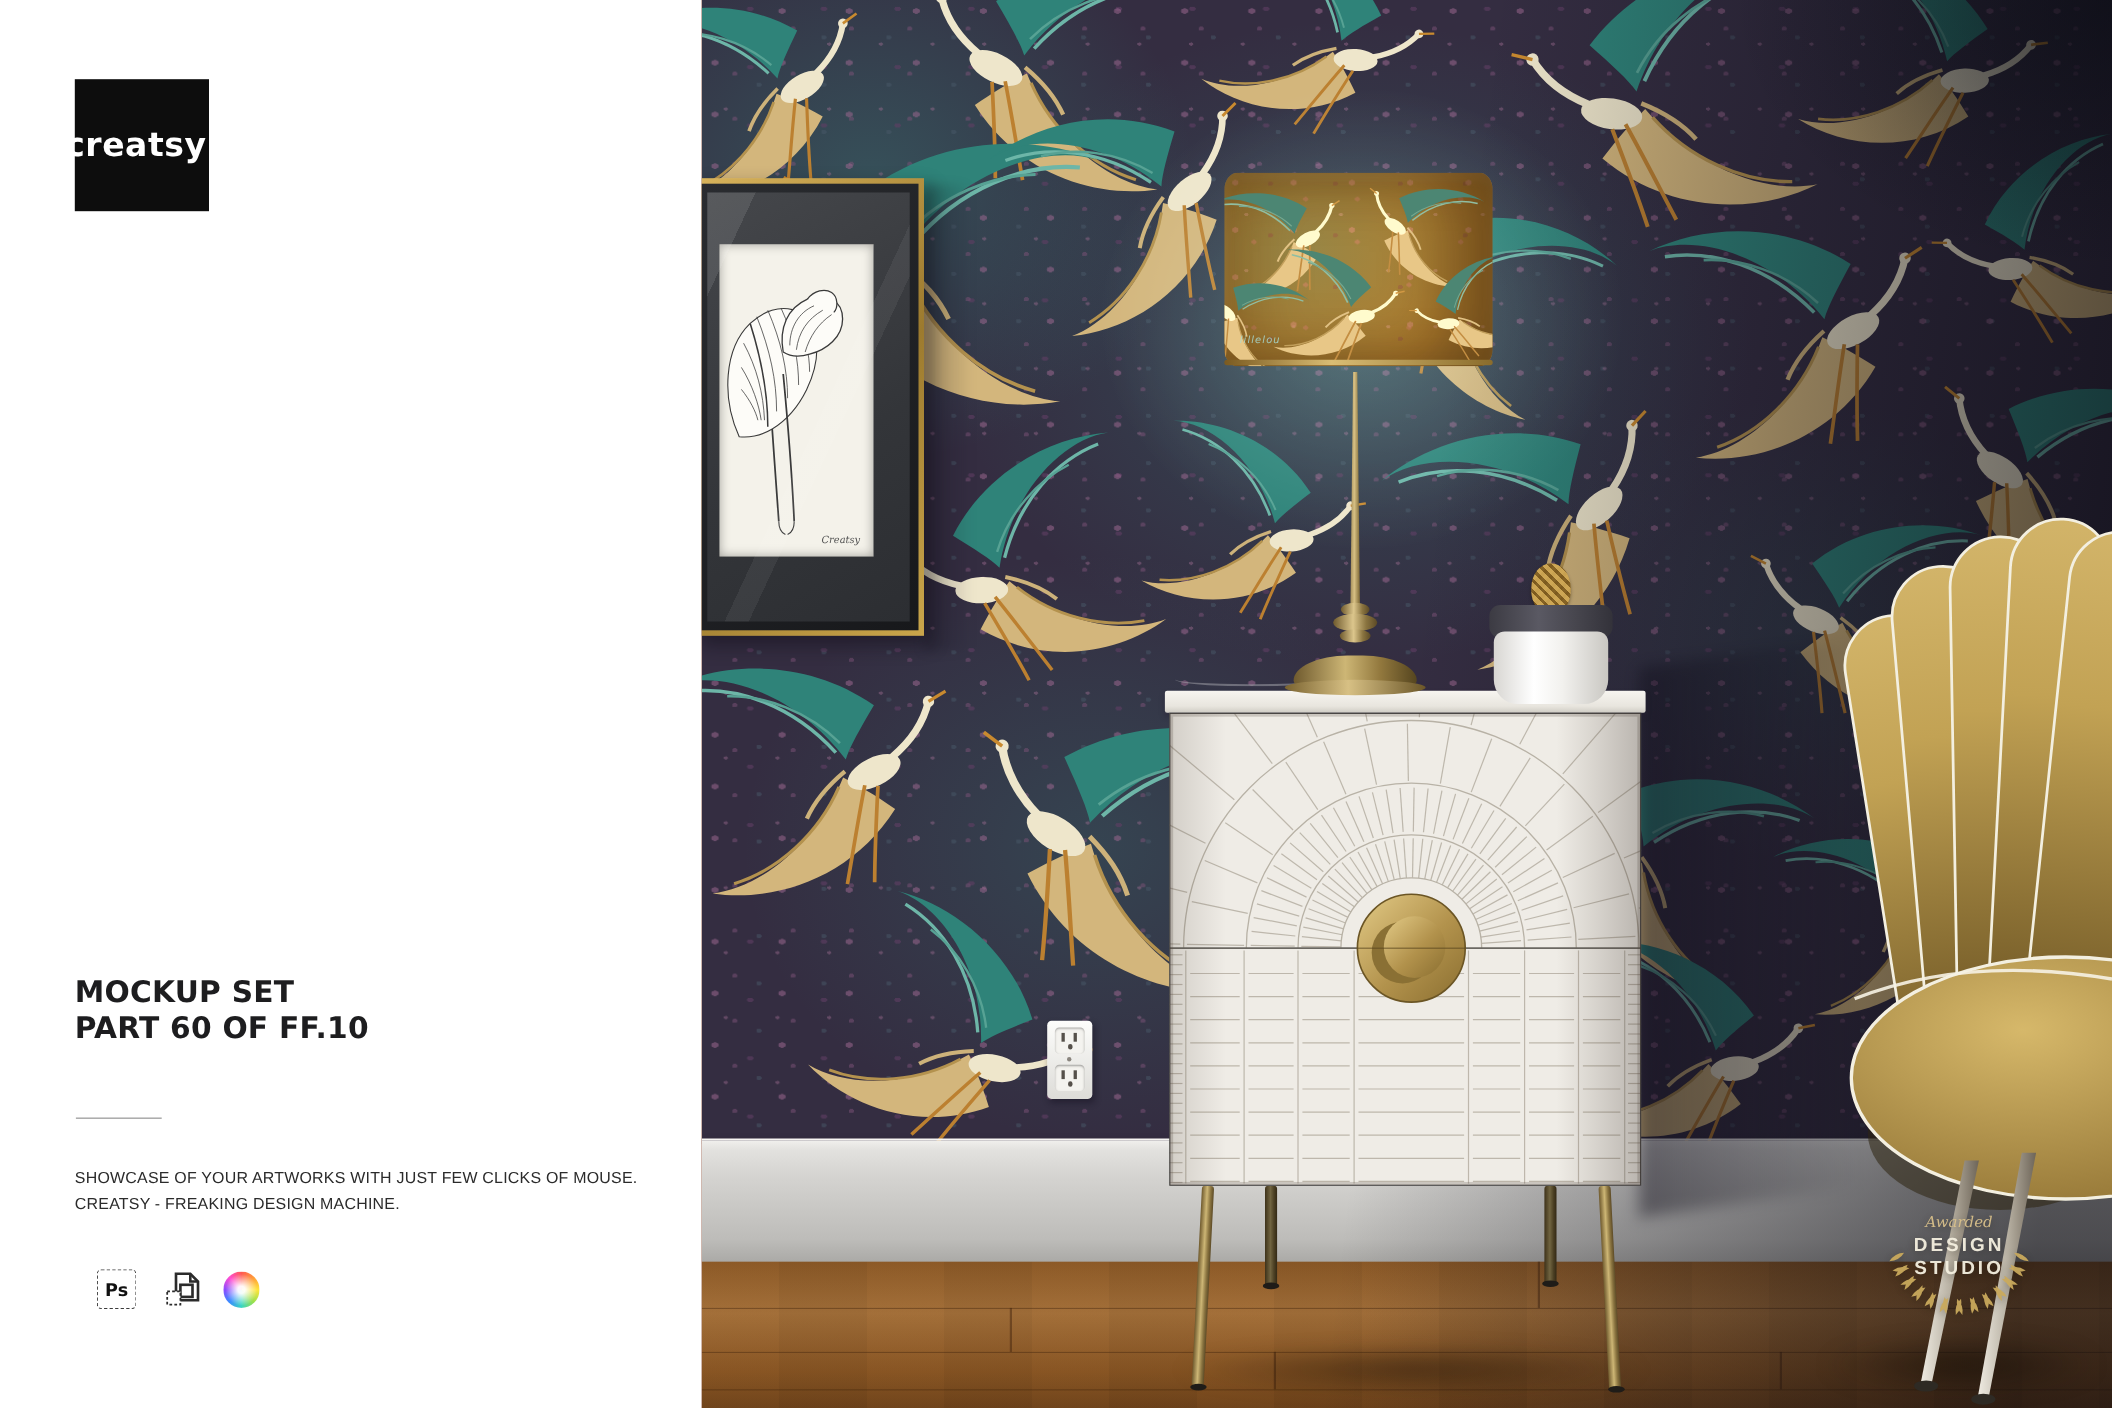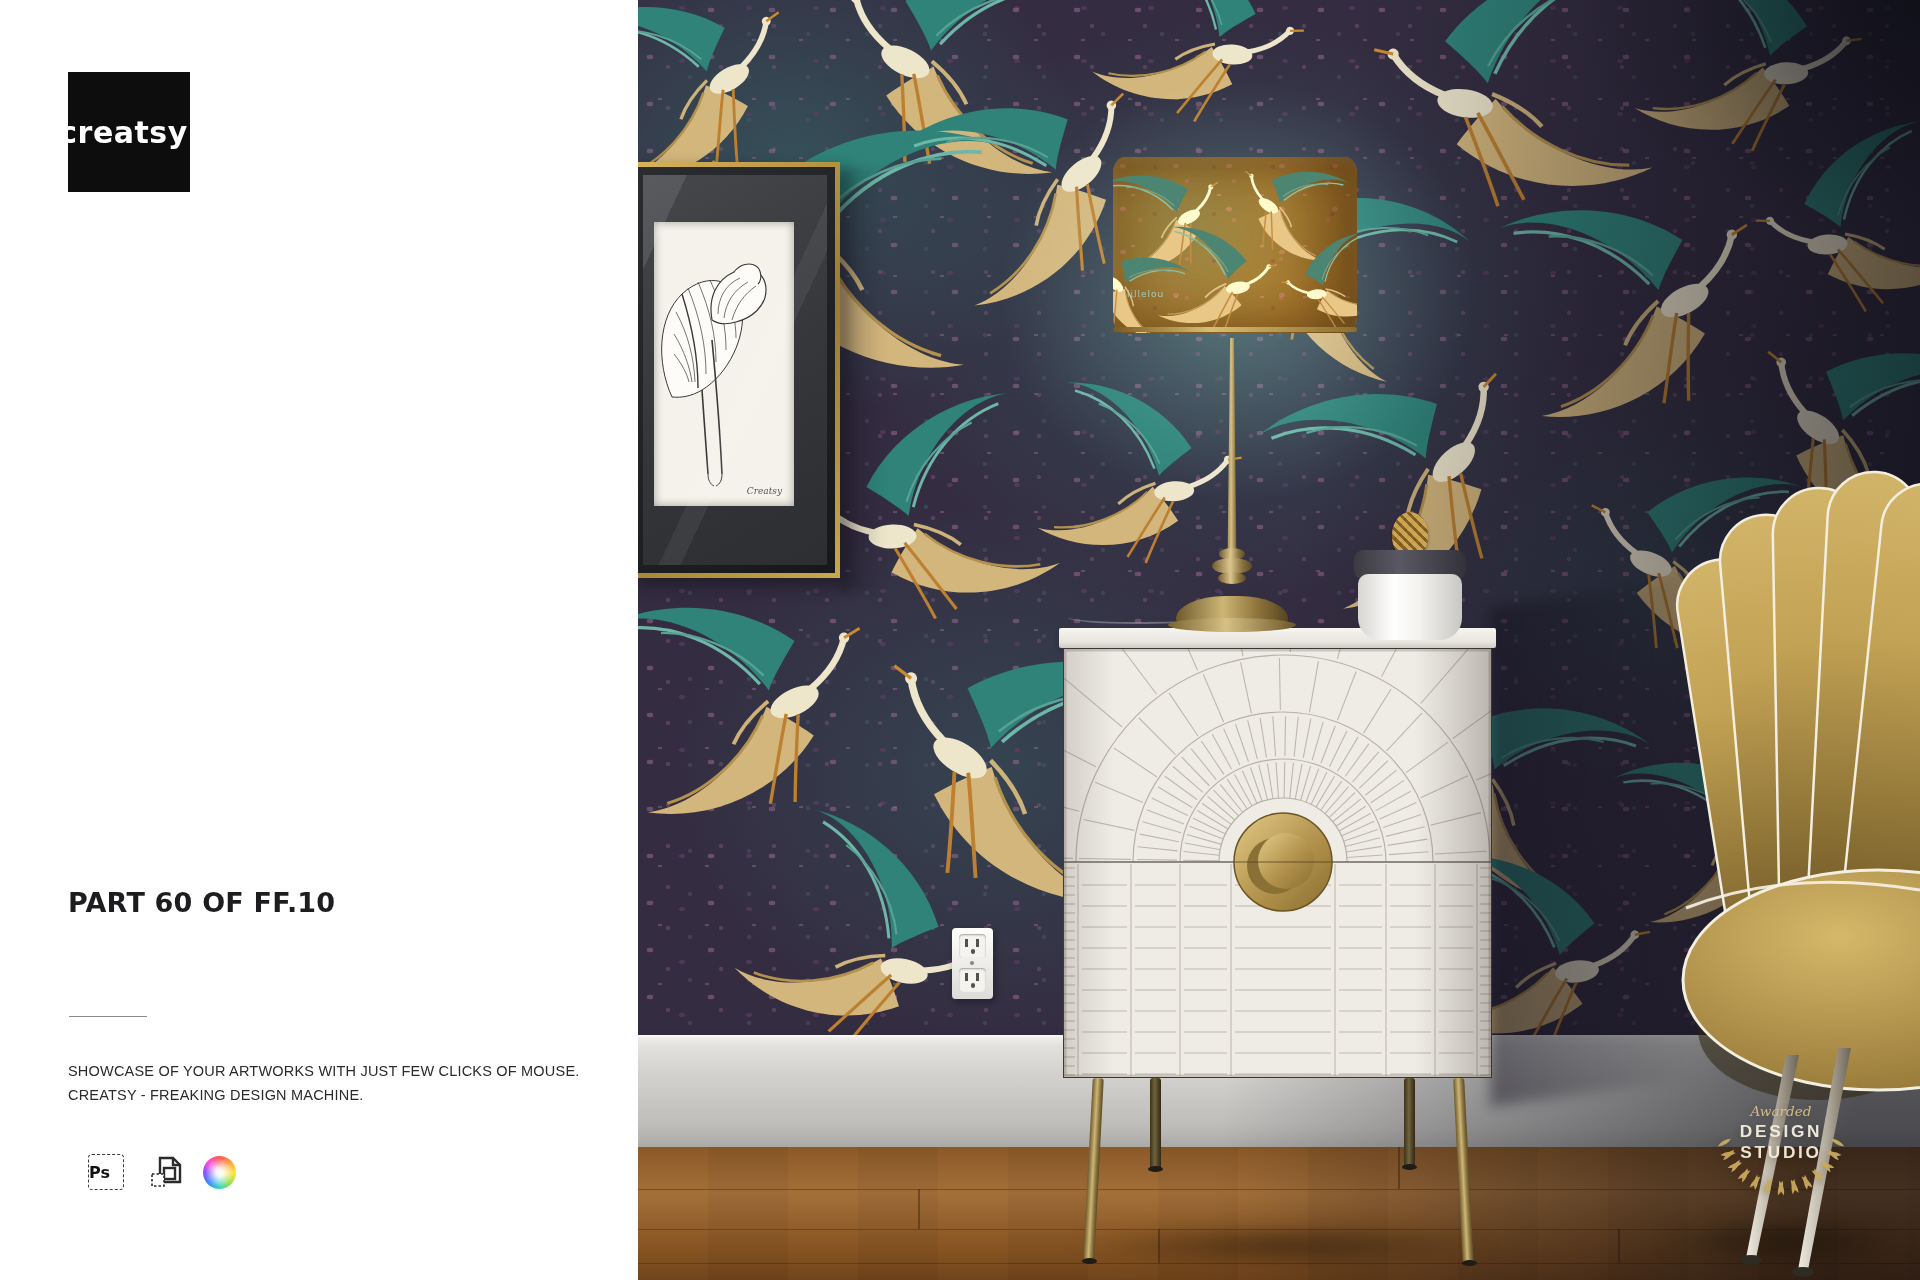--- a/index.html
+++ b/index.html
@@ -11,21 +11,21 @@
         display:flex;align-items:center;justify-content:center;}
   #logo .word{color:#fff;font-size:30px;font-weight:bold;letter-spacing:.5px;}
   #logo .tm{color:#fff;font-size:9px;vertical-align:18px;margin-left:2px;}
   #title{position:absolute;left:68px;top:886px;color:#1d1d1f;font-weight:800;
          font-size:27px;line-height:33px;letter-spacing:.2px;}
   #divider{position:absolute;left:69px;top:1016px;width:78px;height:0;border-top:1px solid #8a8a8a;}
   #desc{position:absolute;left:68px;top:1059px;color:#2b2b2b;font-size:14.5px;line-height:24px;
         font-family:"Liberation Sans",sans-serif;letter-spacing:.2px;}
   #tool-row{position:absolute;left:0;top:0;}
   .ps-box{position:absolute;left:88px;top:1154px;width:34px;height:34px;border:1.6px dashed #3c3c3c;
-          border-radius:4px;display:flex;align-items:center;justify-content:flex-start;
+          border-radius:4px;display:flex;align-items:center;justify-content:center;
           font-weight:bold;font-size:16px;color:#111;}
   .so-box{position:absolute;left:146px;top:1152px;width:40px;height:40px;}
   .wheel{position:absolute;left:203px;top:1156px;width:33px;height:33px;border-radius:50%;
          background:
           radial-gradient(circle at 50% 50%, rgba(255,255,255,.95) 0 14%, rgba(255,255,255,0) 62%),
           conic-gradient(#ff5a52,#ff9d3a,#ffe43a,#9be04c,#3ad6c2,#3a8cff,#8a4dff,#ff4dd2,#ff5a52);}
   
   #photo{position:absolute;left:638px;top:0;width:1282px;height:1280px;overflow:hidden;background:#332c40;}
   #wallpaper{position:absolute;left:0;top:0;width:1282px;height:1040px;
     background-color:#342d41;
@@ -104,21 +104,21 @@
       radial-gradient(6px 5px at 10px 9px, rgba(224,148,118,.6) 45%, transparent 52%),
       radial-gradient(5px 4px at 27px 24px, rgba(214,134,104,.55) 45%, transparent 52%),
       radial-gradient(5px 4px at 42px 10px, rgba(160,92,70,.5) 45%, transparent 52%),
       radial-gradient(4px 3px at 20px 38px, rgba(235,170,140,.45) 45%, transparent 52%),
       radial-gradient(220px 180px at 30% 40%, rgba(64,150,138,.25), transparent 70%);
     background-size:53px 43px,47px 39px,59px 47px,43px 51px,100% 100%;
     box-shadow:inset -40px 0 60px rgba(30,15,5,.45), inset 30px 0 50px rgba(60,30,5,.25),
                inset 0 6px 10px rgba(255,230,180,.15);}
   #shade-rim{position:absolute;left:475px;top:327px;width:244px;height:5px;border-radius:3px;
     background:linear-gradient(90deg,#7a5a20,#d9bd74 40%,#8a6c2c);}
-  #shade-mark{position:absolute;left:14px;bottom:34px;font-size:9px;color:#a7dcd4;opacity:.85;letter-spacing:1px;}
+  #shade-mark{position:absolute;left:14px;bottom:18px;font-size:9px;color:#a7dcd4;opacity:.85;letter-spacing:1px;font-style:italic;}
   #stem{position:absolute;left:586px;top:338px;width:16px;height:226px;
     background:linear-gradient(90deg,#6f5a2e,#d7c084 45%,#8a7440 72%,#5c4a26);
     clip-path:polygon(38% 0,62% 0,78% 100%,22% 100%);}
   .knob{position:absolute;border-radius:50%;background:linear-gradient(90deg,#6f5a2e,#dcc68c 45%,#8a7440 75%,#5c4a26);}
   #lamp-base{position:absolute;left:538px;top:596px;width:112px;height:28px;border-radius:56px 56px 10px 10px/26px 26px 6px 6px;
     background:linear-gradient(90deg,#6f5a2e,#cdb675 42%,#93793e 70%,#55451f);}
   #lamp-plate{position:absolute;left:530px;top:618px;width:128px;height:14px;border-radius:50%;
     background:linear-gradient(90deg,#7a6330,#d7c084 45%,#6b5628);}
   #cord{position:absolute;left:430px;top:608px;width:170px;height:14px;border:2px solid rgba(150,150,158,.6);
     border-width:0 0 2px 0;border-radius:0 0 60% 40%;}
@@ -135,20 +135,21 @@
 <body>
 
 <div id="stage">
 
   <div id="panel">
     <div id="logo">
       <span class="word">creatsy</span>
         <span class="tm">™</span>
     </div>
     <div id="title">
+      <div>MOCKUP SET</div>
       <div>PART 60 OF FF.10</div>
     </div>
     <div id="divider"></div>
     <div id="desc">
       <div>SHOWCASE OF YOUR ARTWORKS WITH JUST FEW CLICKS OF MOUSE.</div>
       <div>CREATSY - FREAKING DESIGN MACHINE.</div>
     </div>
     <div id="tool-row">
       <div class="ps-box">
         <span>Ps</span>

